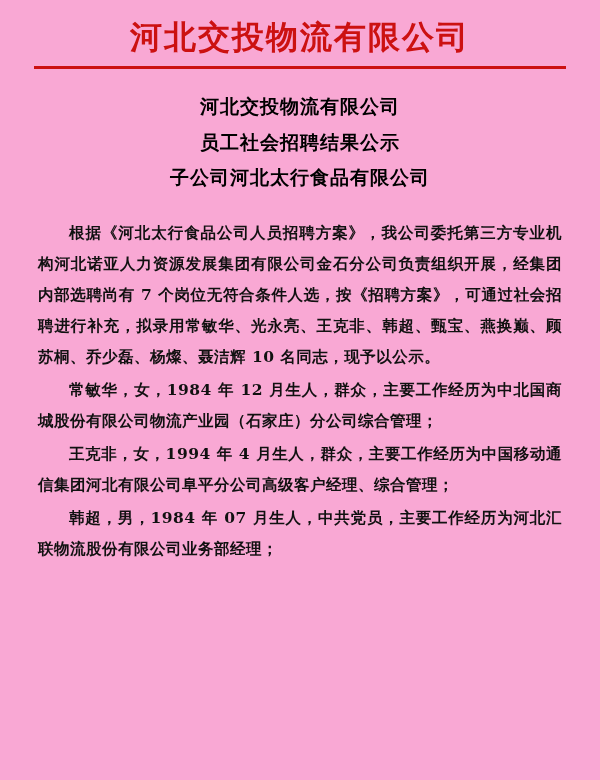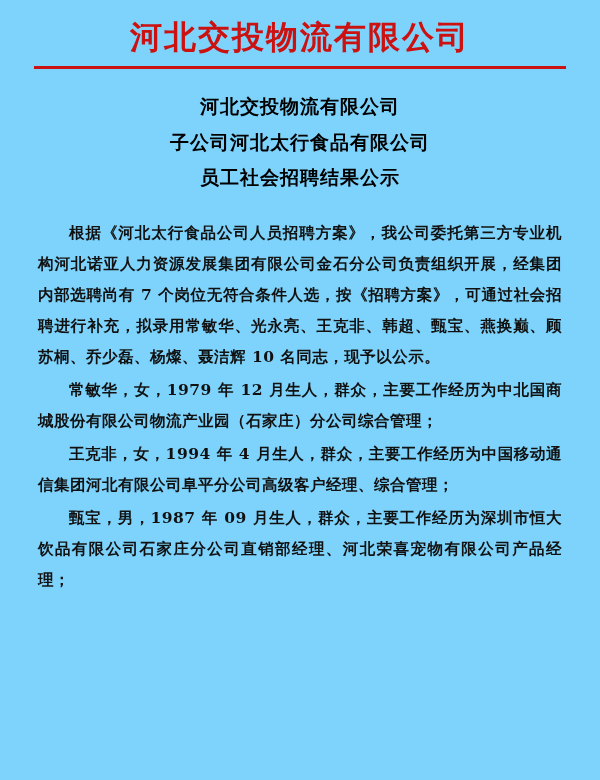--- a/index.html
+++ b/index.html
@@ -12,21 +12,21 @@
     background: #ffffff;
     font-family: "Liberation Serif", serif;
     overflow: hidden;
   }
   .page {
     position: relative;
     width: 600px;
     height: 780px;
     box-sizing: border-box;
     padding: 0;
-    background: #7dd3fc;
+    background: #f9a8d4;
   }
   .letterhead {
     padding: 18px 40px 0 40px;
     text-align: center;
   }
   .letterhead-title {
     font-family: "DejaVu Serif", serif;
     font-weight: bold;
     font-size: 32px;
     letter-spacing: 2px;
@@ -73,24 +73,24 @@
 
 <div class="page">
 
   <div class="letterhead">
     <div class="letterhead-title">河北交投物流有限公司</div>
   </div>
   <div class="letterhead-rule"></div>
 
   <div class="doc-title">
     <div>河北交投物流有限公司</div>
+    <div>员工社会招聘结果公示</div>
     <div>子公司河北太行食品有限公司</div>
-    <div>员工社会招聘结果公示</div>
   </div>
 
   <div class="body-text">
     <p class="para">根据《河北太行食品公司人员招聘方案》，我公司委托第三方专业机构河北诺亚人力资源发展集团有限公司金石分公司负责组织开展，经集团内部选聘尚有 7 个岗位无符合条件人选，按《招聘方案》，可通过社会招聘进行补充，拟录用常敏华、光永亮、王克非、韩超、甄宝、燕换巅、顾苏桐、乔少磊、杨燦、聂洁辉 10 名同志，现予以公示。</p>
-    <p class="para">常敏华，女，1979 年 12 月生人，群众，主要工作经历为中北国商城股份有限公司物流产业园（石家庄）分公司综合管理；</p>
+    <p class="para">常敏华，女，1984 年 12 月生人，群众，主要工作经历为中北国商城股份有限公司物流产业园（石家庄）分公司综合管理；</p>
     <p class="para">王克非，女，1994 年 4 月生人，群众，主要工作经历为中国移动通信集团河北有限公司阜平分公司高级客户经理、综合管理；</p>
-    <p class="para">甄宝，男，1987 年 09 月生人，群众，主要工作经历为深圳市恒大饮品有限公司石家庄分公司直销部经理、河北荣喜宠物有限公司产品经理；</p>
+    <p class="para">韩超，男，1984 年 07 月生人，中共党员，主要工作经历为河北汇联物流股份有限公司业务部经理；</p>
   </div>
 
 </div>
 
 </body></html>

